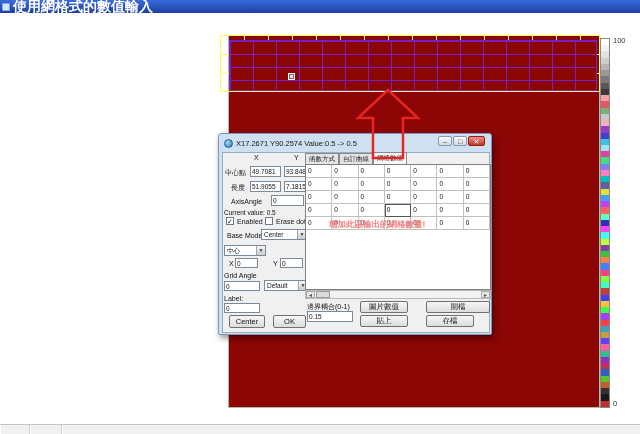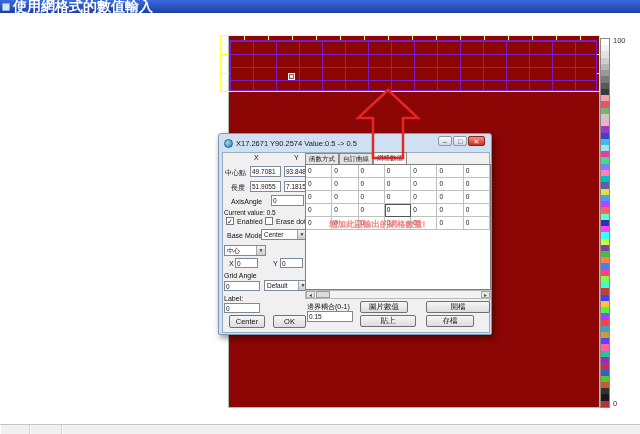--- a/index.html
+++ b/index.html
@@ -303,21 +303,21 @@
           <div class="sb-thumb"></div>
         </div>
         <span class="sb-btn">►</span>
       </div>
 
       <span class="abs lbl" style="left:84px;top:149px;">邊界耦合(0-1)</span>
       <div class="abs tin" style="left:84px;top:158px;width:46px;height:11px;">0.15</div>
 
       <div class="abs btn" style="left:137px;top:148px;width:48px;height:12px;">圖片數值</div>
       <div class="abs btn" style="left:203px;top:148px;width:64px;height:12px;">開檔</div>
-      <div class="abs btn" style="left:137px;top:162px;width:56px;height:12px;">貼上</div>
+      <div class="abs btn" style="left:137px;top:162px;width:48px;height:12px;">貼上</div>
       <div class="abs btn" style="left:203px;top:162px;width:48px;height:12px;">存檔</div>
     </div>
   </div>
 
   <svg id="arrow-svg" viewBox="0 0 140 85">
     <polygon id="arrow-poly" points="48,10 78,38 63,38 63,78 33,78 33,38 18,38" fill="none" stroke="#e62525" stroke-width="2.5" stroke-linejoin="miter"></polygon>
   </svg>
 
   <div id="statusbar">
     <div class="status-cell" style="width:30px;"></div>

